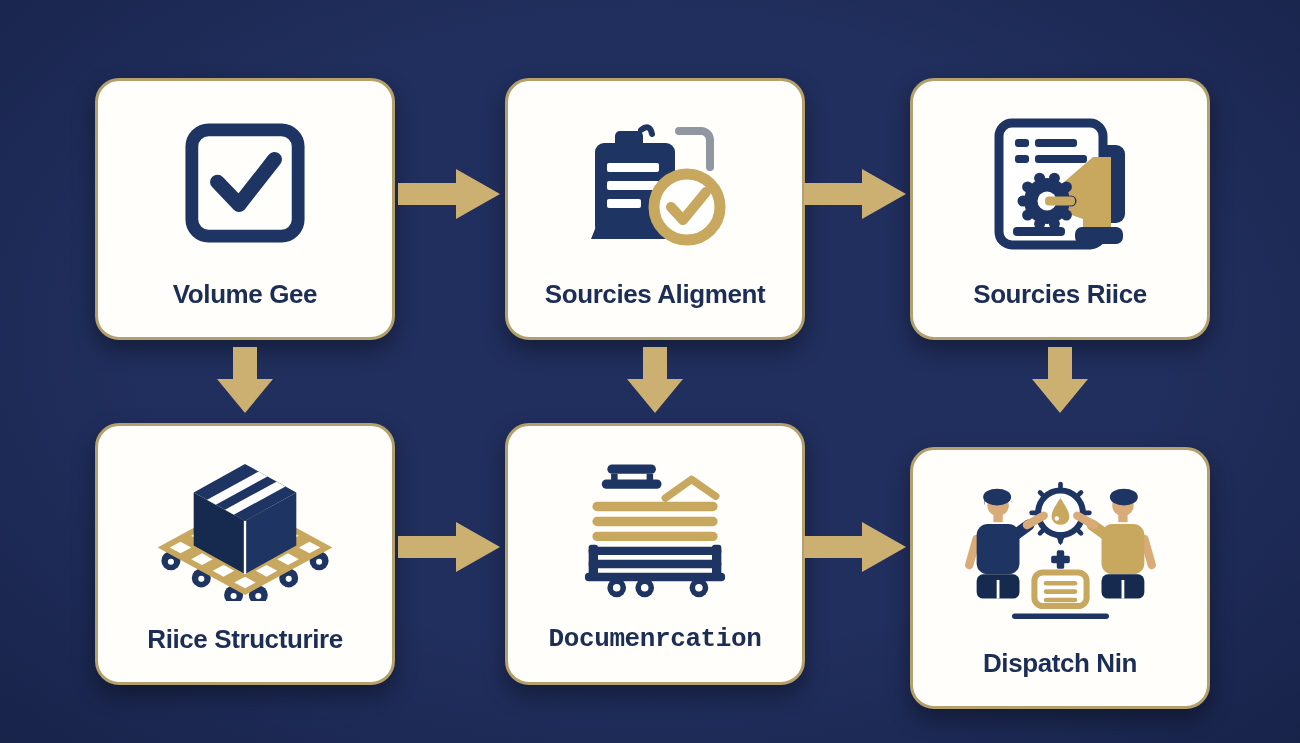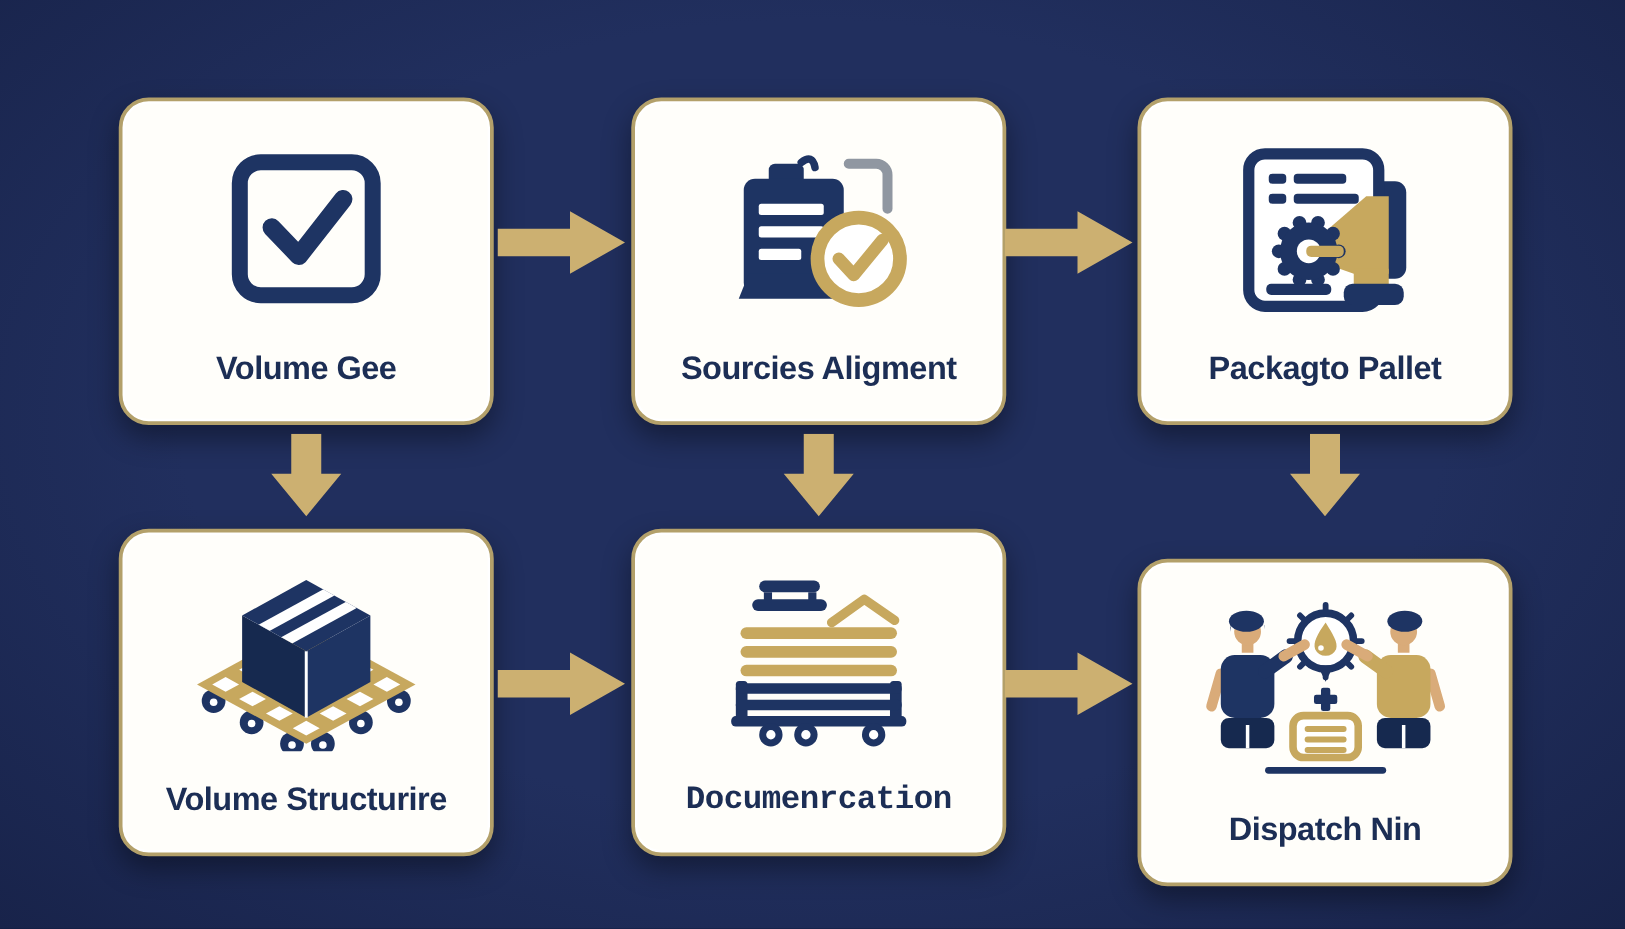--- a/index.html
+++ b/index.html
@@ -87,21 +87,21 @@
             <circle cx="54.6" cy="108.8" r="5.5" class="fN"></circle>
           <circle cx="69.4" cy="108.8" r="5.5" class="fN"></circle>
             <circle cx="81.4" cy="100.1" r="5.5" class="fN"></circle>
           <circle cx="62" cy="86" r="23" class="fN"></circle>
           <circle cx="62" cy="86" r="9.5" class="fW"></circle>
           <rect x="60" y="81.5" width="30" height="9" rx="4" class="fG"></rect>
         </g>
         <rect x="28" y="112" width="52" height="9" rx="4" class="fN"></rect>
       </svg>
     </div>
-    <div class="card-label">Packagto Pallet</div>
+    <div class="card-label">Sourcies Riice</div>
   </div>
 
   <div class="card" style="left:95px;top:423px;">
     <div class="icon-area">
       <svg width="190" height="145" viewBox="0 0 200 152">
         <defs>
             <clipPath id="boxtop">
               <polygon points="100,8 154,38 100,68 46,38"></polygon>
             </clipPath>
           </defs>
@@ -148,21 +148,21 @@
           <polygon points="100,68 154,38 154,94 100,124" class="fN"></polygon>
           <line x1="100" y1="68" x2="100" y2="124" class="sW" stroke-width="2.5"></line>
           <polygon points="100,8 154,38 100,68 46,38" class="fN"></polygon>
           <g clip-path="url(#boxtop)">
             <path d="M58 52 L122 17" class="sW" stroke-width="9"></path>
             <path d="M76 63 L140 28" class="sW" stroke-width="9"></path>
           </g>
         </g>
       </svg>
     </div>
-    <div class="card-label">Volume Structurire</div>
+    <div class="card-label">Riice Structurire</div>
   </div>
 
   <div class="card" style="left:505px;top:423px;font-family:Liberation Mono, monospace;">
     <div class="icon-area">
       <svg width="160" height="142" viewBox="0 0 170 152">
         <rect x="34" y="8" width="52" height="10" rx="5" class="fN"></rect>
         <rect x="38" y="18" width="7" height="8" class="fN"></rect>
         <rect x="76" y="18" width="7" height="8" class="fN"></rect>
         <rect x="28" y="24" width="64" height="10" rx="5" class="fN"></rect>
         <path d="M96 44 L124 24 L150 42" class="sG" stroke-width="8" stroke-linecap="round" stroke-linejoin="round"></path>

